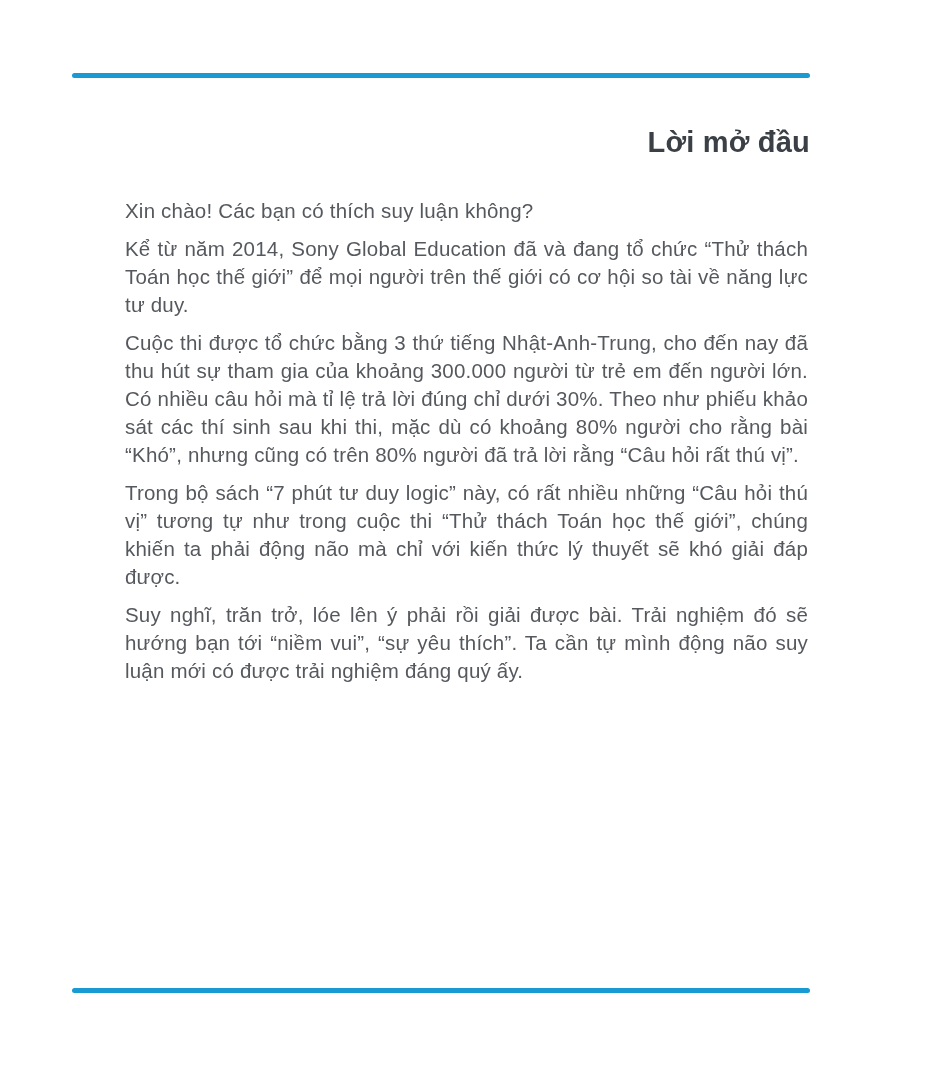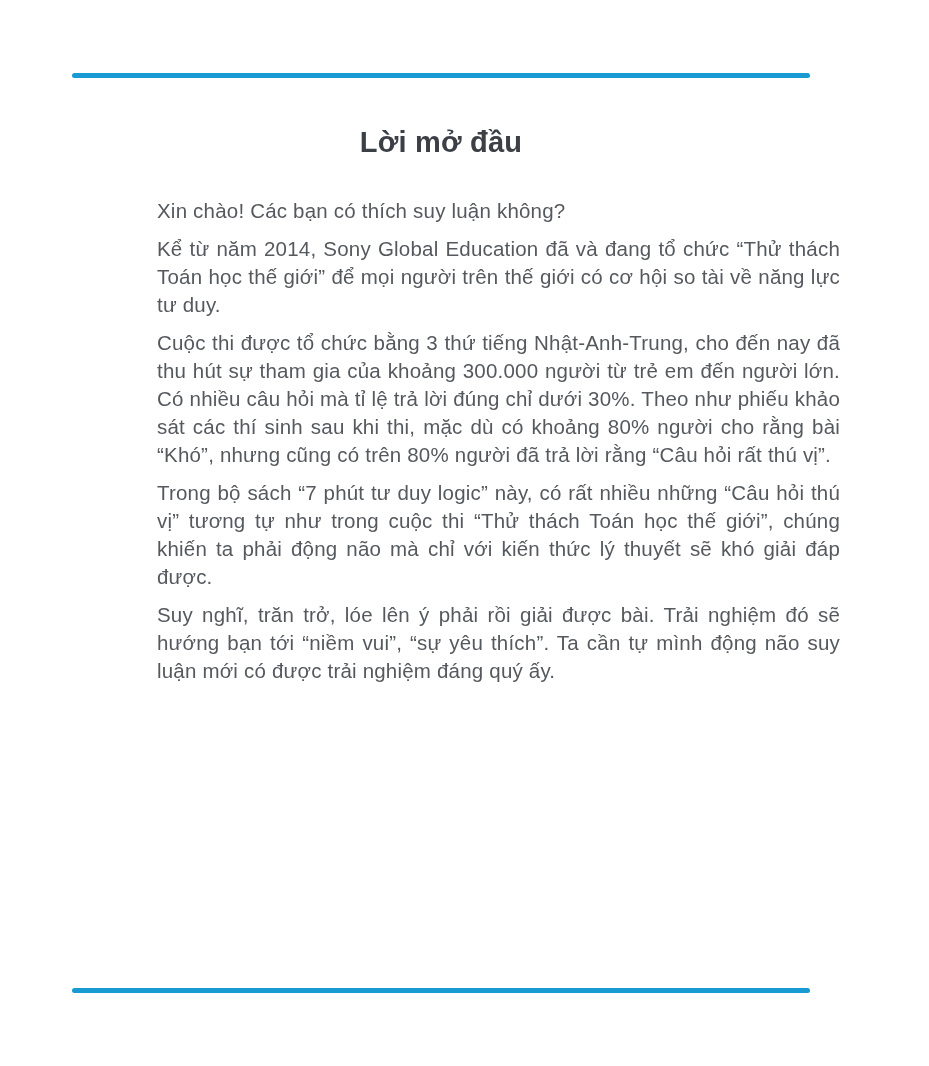--- a/index.html
+++ b/index.html
@@ -24,37 +24,36 @@
     border-radius: 3px;
   }
   .rule-top { top: 73px; }
   .rule-bottom { top: 988px; }
   .doc-title {
     position: absolute;
     left: 72px;
     top: 126px;
     width: 738px;
     margin: 0;
-    text-align: center;
+    text-align: right;
     font-size: 29px;
     font-weight: 700;
     color: #3b4046;
     letter-spacing: 0.2px;
   }
   .content {
     position: absolute;
     left: 125px;
     top: 197px;
     width: 683px;
     font-size: 20.5px;
     line-height: 28px;
     letter-spacing: 0.2px;
     color: #55595e;
     text-align: justify;
-    margin-left: 32px;
   }
   .content p {
     margin: 0 0 10px 0;
   }
   .content p:last-child {
     margin-bottom: 0;
   }
 </style>
 </head>
 <body>

